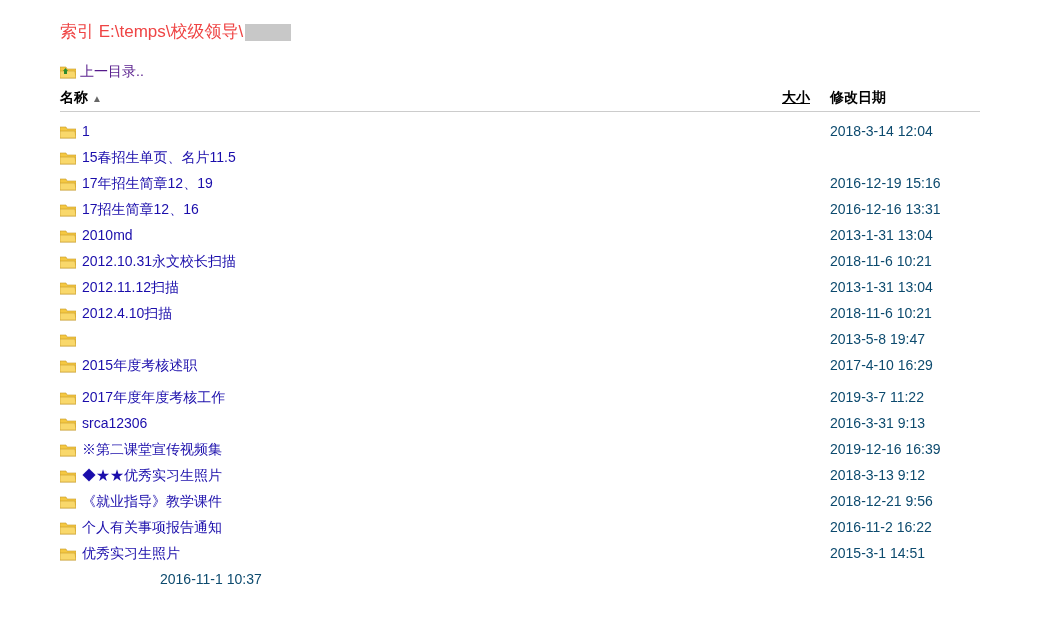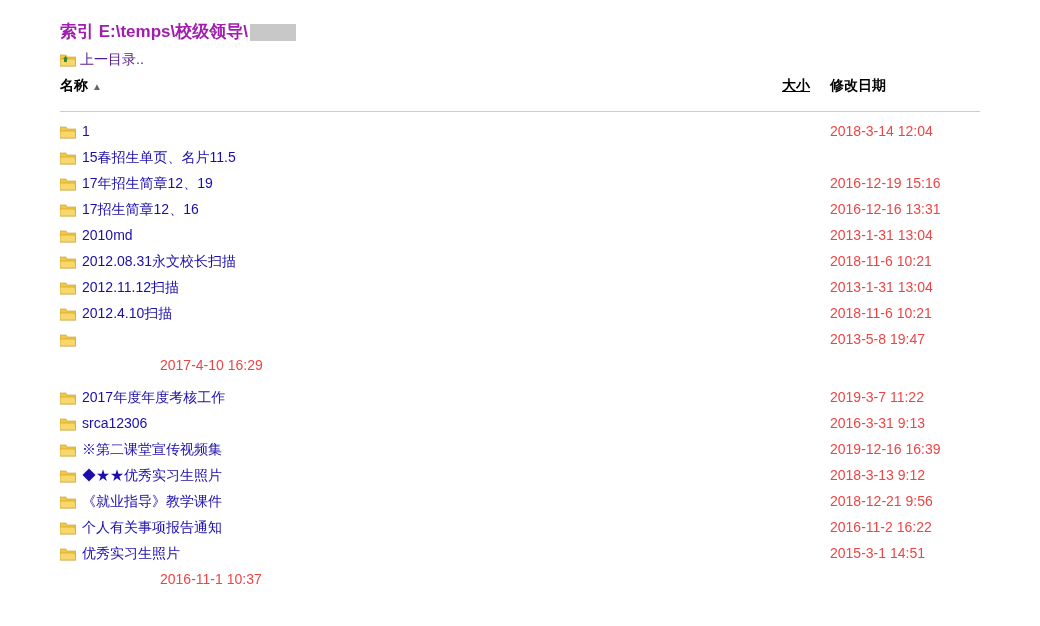--- a/index.html
+++ b/index.html
@@ -12,23 +12,23 @@
       font-size: 14px;
       background: #fff;
       color: #000;
       padding: 20px 60px;
     }
     .header {
       margin-bottom: 8px;
     }
     .title {
       font-size: 17px;
-      font-weight: bold;
-      color: #a21caf;
-      margin-bottom: 8px;
+      font-weight: normal;
+      color: #ef4444;
+      margin-bottom: 20px;
     }
     .title .redacted {
       display: inline-block;
       width: 46px;
       height: 17px;
       background: #c8c8c8;
       vertical-align: middle;
       margin-left: 2px;
     }
     .up-row {
@@ -48,21 +48,21 @@
       color: #551a8b;
       text-decoration: none;
       cursor: pointer;
     }
     .table-wrap {
       width: 100%;
     }
     .table-header {
       display: flex;
       border-bottom: 1px solid #ccc;
-      padding-bottom: 16px;
+      padding-bottom: 4px;
       margin-bottom: 6px;
     }
     .col-name {
       flex: 1;
       font-weight: bold;
       display: flex;
       align-items: center;
     }
     .col-size {
       width: 80px;
@@ -91,21 +91,21 @@
       display: flex;
       align-items: center;
     }
     .cell-size {
       width: 80px;
       text-align: right;
     }
     .cell-date {
       width: 170px;
       padding-left: 20px;
-      color: #ef4444;
+      color: #0c4a6e;
     }
     .folder-icon {
       width: 16px;
       height: 14px;
       margin-right: 6px;
       flex-shrink: 0;
     }
     .item-link {
       color: #1a0dab;
       text-decoration: none;
@@ -201,21 +201,21 @@
         </div>
         <div class="cell-size"></div>
         <div class="cell-date">2013-1-31 13:04</div>
       </div>
       <div class="row">
         <div class="cell-name">
           <span class="folder-icon"><svg viewBox="0 0 16 14" width="16" height="14">
   <path d="M0 3 L0 13 L16 13 L16 4 L7 4 L6 2 L0 2 Z" fill="#f5c842" stroke="#c89b2a" stroke-width="0.6"></path>
   <path d="M0 6 L15 6 L16 13 L0 13 Z" fill="#f9d86b" stroke="#c89b2a" stroke-width="0.6"></path>
 </svg></span>
-          <a class="item-link">2012.08.31永文校长扫描</a>
+          <a class="item-link">2012.10.31永文校长扫描</a>
         </div>
         <div class="cell-size"></div>
         <div class="cell-date">2018-11-6 10:21</div>
       </div>
       <div class="row">
         <div class="cell-name">
           <span class="folder-icon"><svg viewBox="0 0 16 14" width="16" height="14">
   <path d="M0 3 L0 13 L16 13 L16 4 L7 4 L6 2 L0 2 Z" fill="#f5c842" stroke="#c89b2a" stroke-width="0.6"></path>
   <path d="M0 6 L15 6 L16 13 L0 13 Z" fill="#f9d86b" stroke="#c89b2a" stroke-width="0.6"></path>
 </svg></span>
@@ -239,20 +239,27 @@
         <div class="cell-name">
           <span class="folder-icon"><svg viewBox="0 0 16 14" width="16" height="14">
   <path d="M0 3 L0 13 L16 13 L16 4 L7 4 L6 2 L0 2 Z" fill="#f5c842" stroke="#c89b2a" stroke-width="0.6"></path>
   <path d="M0 6 L15 6 L16 13 L0 13 Z" fill="#f9d86b" stroke="#c89b2a" stroke-width="0.6"></path>
 </svg></span>
         </div>
         <div class="cell-size"></div>
         <div class="cell-date">2013-5-8 19:47</div>
       </div>
       <div class="row">
+        <div class="cell-name">
+          <span class="folder-icon"><svg viewBox="0 0 16 14" width="16" height="14">
+  <path d="M0 3 L0 13 L16 13 L16 4 L7 4 L6 2 L0 2 Z" fill="#f5c842" stroke="#c89b2a" stroke-width="0.6"></path>
+  <path d="M0 6 L15 6 L16 13 L0 13 Z" fill="#f9d86b" stroke="#c89b2a" stroke-width="0.6"></path>
+</svg></span>
+          <a class="item-link">2015年度考核述职</a>
+        </div>
         <div class="cell-size"></div>
         <div class="cell-date">2017-4-10 16:29</div>
       </div>
       <div class="row">
         <div class="cell-size"></div>
       </div>
       <div class="row">
         <div class="cell-name">
           <span class="folder-icon"><svg viewBox="0 0 16 14" width="16" height="14">
   <path d="M0 3 L0 13 L16 13 L16 4 L7 4 L6 2 L0 2 Z" fill="#f5c842" stroke="#c89b2a" stroke-width="0.6"></path>

